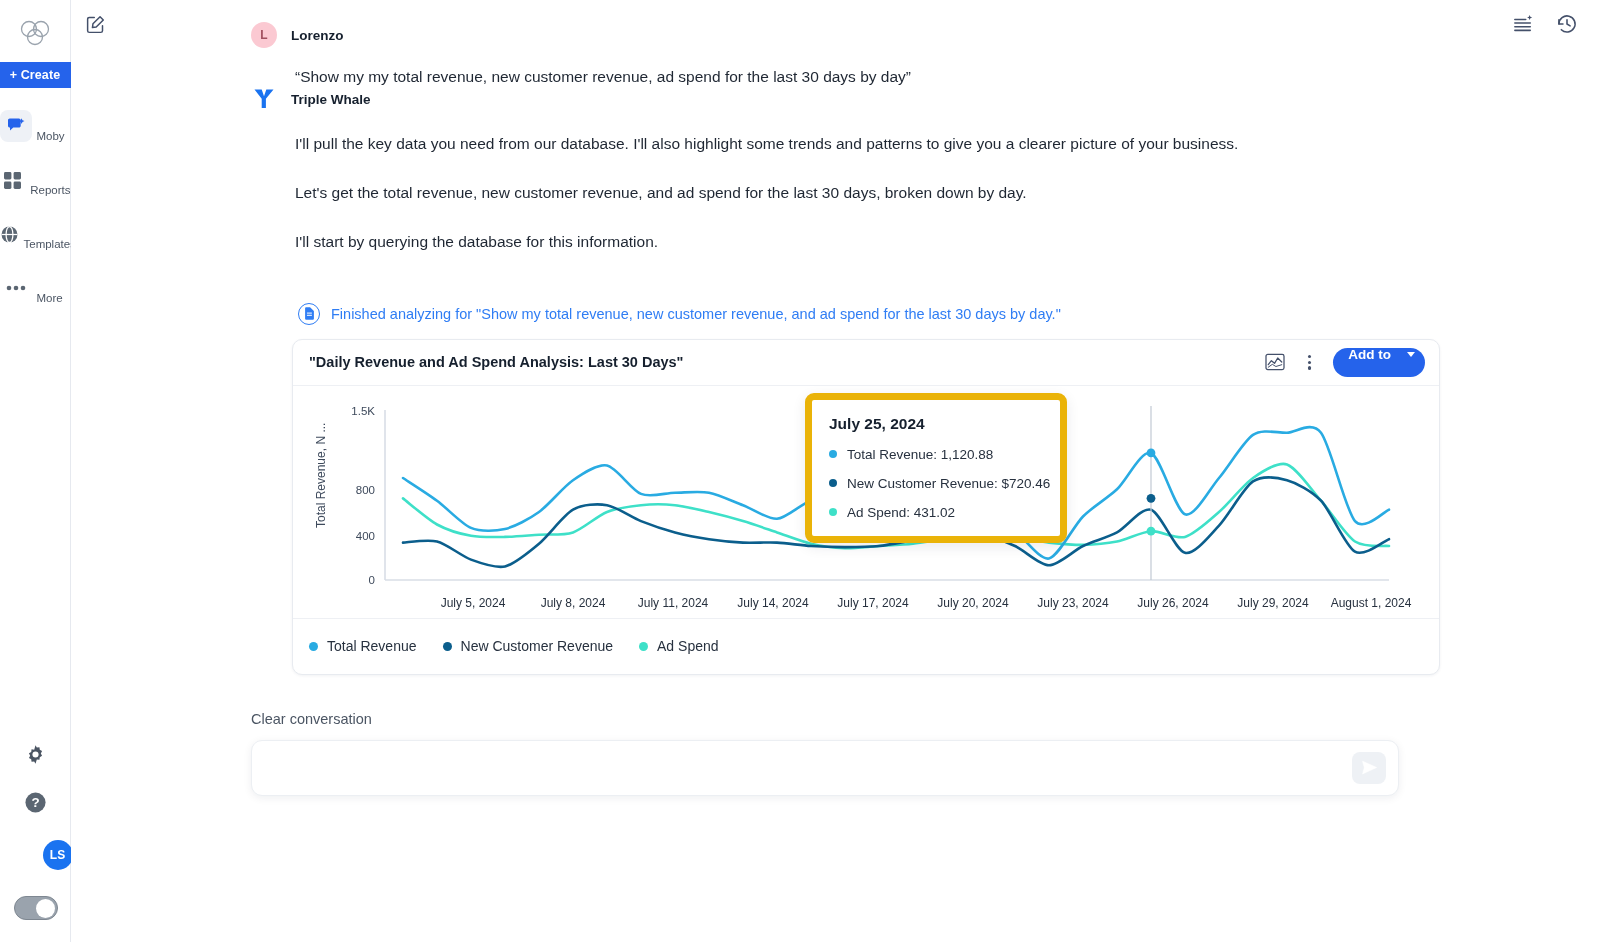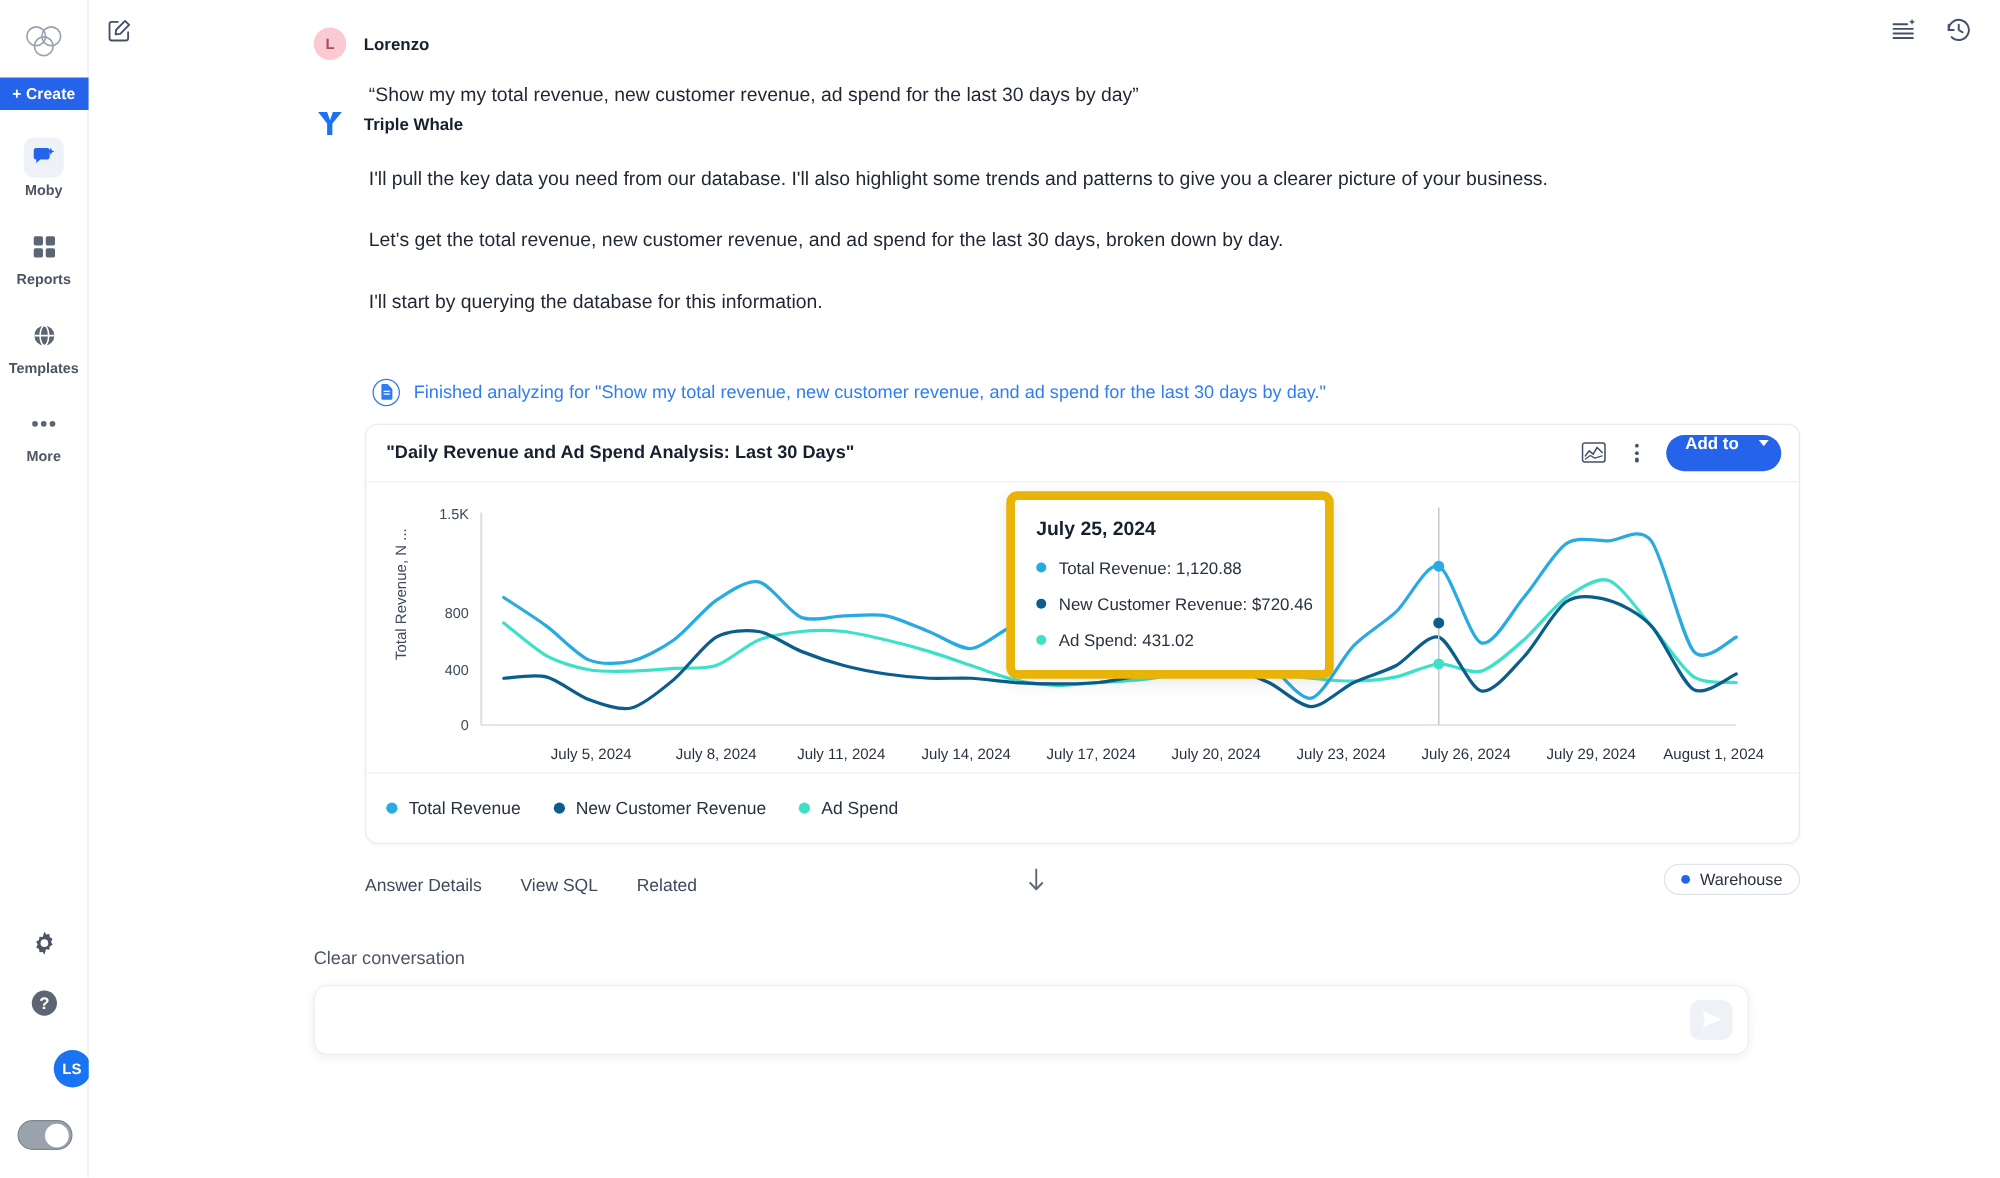--- a/index.html
+++ b/index.html
@@ -28,23 +28,22 @@
     background: #2563eb;
     color: #ffffff;
     font-size: 12.5px; font-weight: 600;
     display: flex; align-items: center; justify-content: center;
     cursor: pointer;
     letter-spacing: .1px;
   }
   .nav-item {
     margin-top: 22px;
     width: 71px;
-    display: flex; flex-direction: column; align-items: center; gap: 5px;
+    display: flex; align-items: flex-end; gap: 5px;
     cursor: pointer;
-    font-weight: bold;
   }
   .nav-icon-box {
     width: 32px; height: 32px; border-radius: 8px;
     display: flex; align-items: center; justify-content: center;
   }
   .nav-item.active .nav-icon-box { background: #eef1f6; }
   .nav-label { font-size: 11.5px; color: #4b5563; }
   .sidebar-bottom {
     position: absolute; bottom: 0; left: 0; width: 71px;
     display: flex; flex-direction: column; align-items: center; gap: 26px;
@@ -419,35 +418,20 @@
             <span class="legend-dot" style="background:#0b5e8c"></span>
             <span class="legend-label">New Customer Revenue</span>
           </span>
           <span class="legend-item">
             <span class="legend-dot" style="background:#3ee0c8"></span>
             <span class="legend-label">Ad Spend</span>
           </span>
         </div>
       </div>
 
-      <div class="card-footer">
-        <span class="foot-tab">Answer Details</span>
-        <span class="foot-tab">View SQL</span>
-        <span class="foot-tab">Related</span>
-        <span class="down-arrow">
-          <svg width="16" height="22" viewBox="0 0 16 22">
-            <line x1="8" y1="2" x2="8" y2="18" stroke="#5b6672" stroke-width="1.5"></line>
-            <polyline points="3.2,13.4 8,18.4 12.8,13.4" fill="none" stroke="#5b6672" stroke-width="1.5" stroke-linecap="round" stroke-linejoin="round"></polyline>
-          </svg>
-        </span>
-        <span class="warehouse-pill">
-          <span class="wh-dot"></span>
-          <span class="wh-text">Warehouse</span>
-        </span>
-      </div>
 
       <div class="clear-conv">Clear conversation</div>
       <div class="composer">
         <input class="composer-input" type="text" value="" placeholder="" style="">
         <span class="send-btn">
           <svg width="17" height="15" viewBox="0 0 18 16">
             <path d="M1.6 1.2L16.6 8 1.6 14.8 3.4 8z" fill="#ffffff" stroke="#ffffff" stroke-width=".6" stroke-linejoin="round"></path>
           </svg>
         </span>
       </div>

